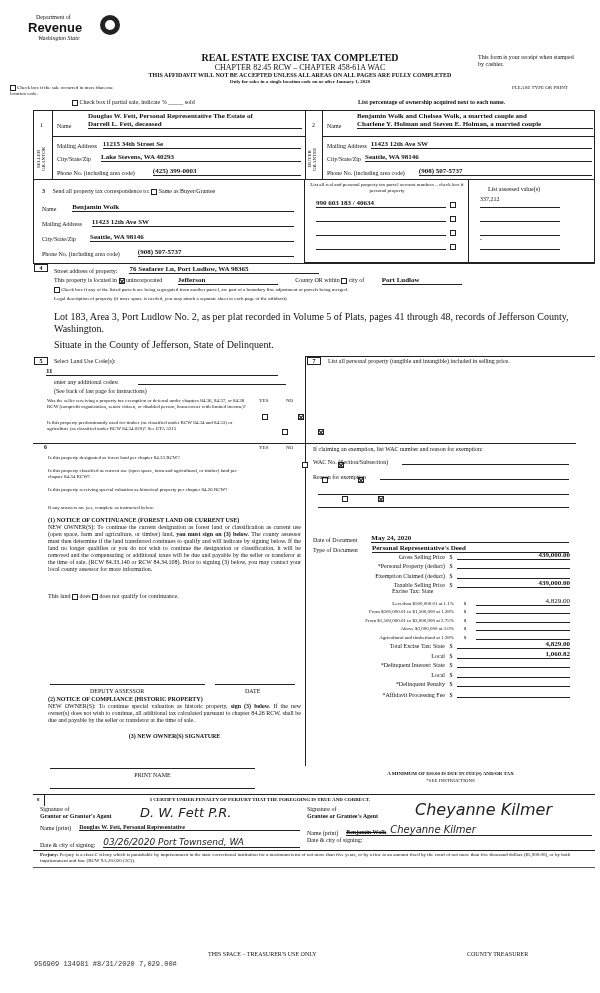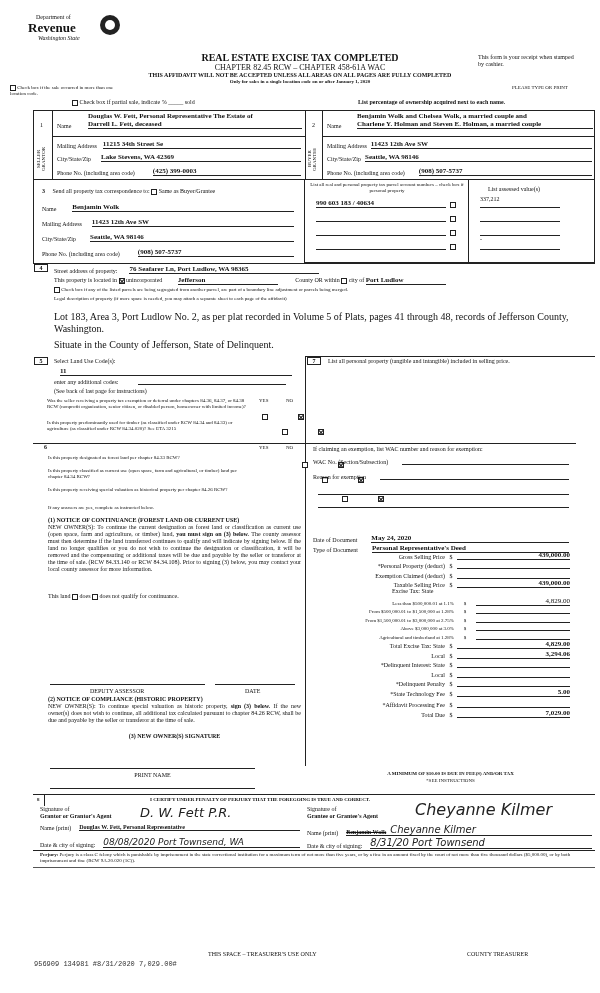--- a/index.html
+++ b/index.html
@@ -23,21 +23,21 @@
 </style>
 </head>
 <body>
 
 
 
 
 <div class="abs" style="left:20px;top:10px;width:110px;height:30px">
   <div class="logo-r"></div>
   <div class="abs sm" style="left:16px;top:4px">Department of</div>
-  <div class="abs b" style="left:8px;top:10px;font-size:13px;font-family:Liberation Serif, serif">Revenue</div>
+  <div class="abs b" style="left:8px;top:10px;font-size:13px;font-family:Liberation Sans, sans-serif">Revenue</div>
   <div class="abs sm" style="left:18px;top:25px;font-style:italic">Washington State</div>
 </div>
 
 <div class="abs b" style="left:0;width:600px;top:52px;text-align:center;font-size:10px">REAL ESTATE EXCISE TAX COMPLETED</div>
 <div class="abs md" style="left:0;width:600px;top:63px;text-align:center;font-size:8px">CHAPTER 82.45 RCW – CHAPTER 458-61A WAC</div>
 <div class="abs sm b" style="left:0;width:600px;top:72px;text-align:center">THIS AFFIDAVIT WILL NOT BE ACCEPTED UNLESS ALL AREAS ON ALL PAGES ARE FULLY COMPLETED</div>
 <div class="abs tiny b" style="left:0;width:600px;top:79px;text-align:center">Only for sales in a single location code on or after January 1, 2020</div>
 <div class="abs sm" style="left:478px;top:54px;width:100px;line-height:7px">This form is your receipt when stamped by cashier.</div>
 <div class="abs tiny" style="left:512px;top:85px">PLEASE TYPE OR PRINT</div>
 
@@ -71,21 +71,21 @@
   <div>Douglas W. Fett, Personal Representative The Estate of</div>
   <div class="line">Darrell L. Fett, deceased</div>
 </div>
 <div class="abs" style="left:52px;top:136px;width:253px;border-top:1px solid #222"></div>
 <div class="abs sm row" style="left:57px;top:140px;width:244px">
   <span>Mailing Address</span>
   <span class="md b line" style="margin-left:6px;flex:1">11215 34th Street Se</span>
 </div>
 <div class="abs sm row" style="left:57px;top:153px;width:244px">
   <span>City/State/Zip</span>
-  <span class="md b line" style="margin-left:10px;flex:1">Lake Stevens, WA 42369</span>
+  <span class="md b line" style="margin-left:10px;flex:1">Lake Stevens, WA 40293</span>
 </div>
 <div class="abs sm row" style="left:57px;top:167px;width:244px">
   <span>Phone No. (including area code)</span>
   <span class="md b line" style="margin-left:18px;flex:1">(425) 399-0003</span>
 </div>
 
 <div class="abs sm" style="left:312px;top:122px">2</div>
 <div class="abs tiny" style="left:307px;top:140px;width:16px;writing-mode:vertical-rl;transform:rotate(180deg);height:38px;text-align:center">BUYER GRANTEE</div>
 <div class="abs sm" style="left:327px;top:123px">Name</div>
 <div class="abs md b" style="left:357px;top:112px;width:236px">
@@ -170,35 +170,35 @@
   <span class="md b line" style="margin-left:12px;flex:1">76 Seafarer Ln, Port Ludlow, WA 98365</span>
 </div>
 <div class="abs sm" style="left:54px;top:276px;width:540px">
   <span>This property is located in</span>
   <span class="box x"></span>
   <span>unincorporated</span>
   <span class="md b line" style="display:inline-block;width:100px;margin-left:14px">Jefferson</span>
   <span style="margin-left:16px">County OR within</span>
   <span class="box"></span>
   <span>city of</span>
-  <span class="md b line" style="display:inline-block;width:80px;margin-left:0">Port Ludlow</span>
+  <span class="md b line" style="display:inline-block;width:80px;margin-left:16px">Port Ludlow</span>
 </div>
 <div class="abs tiny" style="left:54px;top:287px;width:540px">
   <span class="box"></span>
   <span>Check box if any of the listed parcels are being segregated from another parcel, are part of a boundary line adjustment or parcels being merged.</span>
 </div>
 <div class="abs tiny" style="left:54px;top:296px">Legal description of property (if more space is needed, you may attach a separate sheet to each page of the affidavit)</div>
 <div class="abs" style="left:54px;top:311px;width:540px;font-size:10px;line-height:12px">Lot 183, Area 3, Port Ludlow No. 2, as per plat recorded in Volume 5 of Plats, pages 41 through 48, records of Jefferson County, Washington.</div>
 <div class="abs" style="left:54px;top:339px;font-size:10px">Situate in the County of Jefferson, State of Delinquent.</div>
 
 
 <div class="abs" style="left:33px;top:356px;width:273px;height:410px;border-right:1px solid #222"></div>
 <div class="abs sm b" style="left:34px;top:357px;width:14px;border:1px solid #222;text-align:center">5</div>
 <div class="abs sm" style="left:54px;top:358px">Select Land Use Code(s):</div>
-<div class="abs md b line" style="left:60px;top:367px;width:232px">11</div>
+<div class="abs md b line" style="left:46px;top:367px;width:232px">11</div>
 <div class="abs sm row" style="left:54px;top:378px;width:232px">
   <span>enter any additional codes:</span>
   <span class="line" style="flex:1;margin-left:20px;height:7px"></span>
 </div>
 <div class="abs sm" style="left:54px;top:388px">(See back of last page for instructions)</div>
 <div class="abs tiny" style="left:259px;top:398px">YES</div>
 <div class="abs tiny" style="left:286px;top:398px">NO</div>
 <div class="abs tiny" style="left:47px;top:398px;width:200px;line-height:6px">Was the seller receiving a property tax exemption or deferral under chapters 84.36, 84.37, or 84.38 RCW (nonprofit organization, senior citizen, or disabled person, homeowner with limited income)?</div>
 <span class="abs box" style="left:262px;top:407px"></span>
 <span class="abs box x" style="left:288px;top:407px"></span>
@@ -323,51 +323,41 @@
       <span class="line" style="flex:1;height:7px"></span>
     </div>
   <div class="row sm" style="height:9.5px">
       <span class="lbl-r" style="width:139px">Total Excise Tax: State</span>
       <span style="width:12px;text-align:center">$</span>
       <span class="amt line" style="flex:1">4,829.00</span>
     </div>
   <div class="row sm" style="height:9.5px">
       <span class="lbl-r" style="width:139px">Local</span>
       <span style="width:12px;text-align:center">$</span>
-      <span class="amt line" style="flex:1">3,294.06</span>
+      <span class="amt line" style="flex:1">1,060.82</span>
     </div>
   <div class="row sm" style="height:9.5px">
       <span class="lbl-r" style="width:139px">*Delinquent Interest: State</span>
       <span style="width:12px;text-align:center">$</span>
       <span class="amt line" style="flex:1;height:8px"></span>
     </div>
   <div class="row sm" style="height:9.5px">
       <span class="lbl-r" style="width:139px">Local</span>
       <span style="width:12px;text-align:center">$</span>
       <span class="amt line" style="flex:1;height:8px"></span>
     </div>
   <div class="row sm" style="height:9.5px">
       <span class="lbl-r" style="width:139px">*Delinquent Penalty</span>
       <span style="width:12px;text-align:center">$</span>
       <span class="amt line" style="flex:1;height:8px"></span>
-    </div>
-  <div class="row sm" style="height:10px">
-      <span class="lbl-r" style="width:139px">*State Technology Fee</span>
-      <span style="width:12px;text-align:center">$</span>
-      <span class="amt line" style="flex:1">5.00</span>
     </div>
   <div class="row sm" style="height:11px">
       <span class="lbl-r" style="width:139px">*Affidavit Processing Fee</span>
       <span style="width:12px;text-align:center">$</span>
       <span class="amt line" style="flex:1;height:8px"></span>
-    </div>
-  <div class="row sm" style="height:10px">
-      <span class="lbl-r" style="width:139px">Total Due</span>
-      <span style="width:12px;text-align:center">$</span>
-      <span class="amt line" style="flex:1">7,029.00</span>
     </div>
 </div>
 <div class="abs tiny b" style="left:306px;top:771px;width:289px;text-align:center">A MINIMUM OF $10.00 IS DUE IN FEE(S) AND/OR TAX</div>
 <div class="abs tiny" style="left:306px;top:778px;width:289px;text-align:center">*SEE INSTRUCTIONS</div>
 
 
 <div class="abs" style="left:33px;top:794px;width:562px;border-top:1px solid #222"></div>
 <div class="abs" style="left:44px;top:794px;height:12px;border-left:1px solid #222"></div>
 <div class="abs tiny b" style="left:37px;top:797px">8</div>
 <div class="abs tiny b" style="left:150px;top:797px">I CERTIFY UNDER PENALTY OF PERJURY THAT THE FOREGOING IS TRUE AND CORRECT.</div>
@@ -376,38 +366,37 @@
   <div>Signature of</div>
   <div class="b">Grantor or Grantor's Agent</div>
 </div>
 <div class="abs hand" style="left:140px;top:805px;font-size:13px;width:150px">D. W. Fett P.R.</div>
 <div class="abs sm row" style="left:40px;top:824px;width:260px">
   <span>Name (print)</span>
   <span class="sm b line" style="flex:1;margin-left:8px">Douglas W. Fett, Personal Representative</span>
 </div>
 <div class="abs sm row" style="left:40px;top:837px;width:260px">
   <span>Date &amp; city of signing:</span>
-  <span class="hand line" style="flex:1;margin-left:8px;font-size:9px">08/08/2020  Port Townsend, WA</span>
+  <span class="hand line" style="flex:1;margin-left:8px;font-size:9px">03/26/2020  Port Townsend, WA</span>
 </div>
 
 <div class="abs sm" style="left:307px;top:806px;line-height:7px">
   <div>Signature of</div>
   <div class="b">Grantee or Grantee's Agent</div>
 </div>
 <div class="abs hand" style="left:415px;top:800px;font-size:16px;width:180px">Cheyanne Kilmer</div>
 <div class="abs sm row" style="left:307px;top:824px;width:285px">
   <span>Name (print)</span>
   <span class="line row" style="flex:1;margin-left:8px">
     <span class="sm b" style="text-decoration:line-through">Benjamin Wolk</span>
     <span class="hand" style="font-size:10px;margin-left:4px">Cheyanne Kilmer</span>
   </span>
 </div>
 <div class="abs sm row" style="left:307px;top:837px;width:285px">
   <span>Date &amp; city of signing:</span>
-  <span class="hand line" style="flex:1;margin-left:8px;font-size:10px">8/31/20  Port Townsend</span>
 </div>
 
 <div class="abs" style="left:33px;top:850px;width:562px;border-top:1px solid #222"></div>
 <div class="abs tiny" style="left:40px;top:852px;width:552px;line-height:6px">
   <span class="b">Perjury:</span>
   <span>Perjury is a class C felony which is punishable by imprisonment in the state correctional institution for a maximum term of not more than five years, or by a fine in an amount fixed by the court of not more than five thousand dollars ($5,000.00), or by both imprisonment and fine (RCW 9A.20.020 (1C)).</span>
 </div>
 <div class="abs" style="left:33px;top:867px;width:562px;border-top:1px solid #555"></div>
 
 

